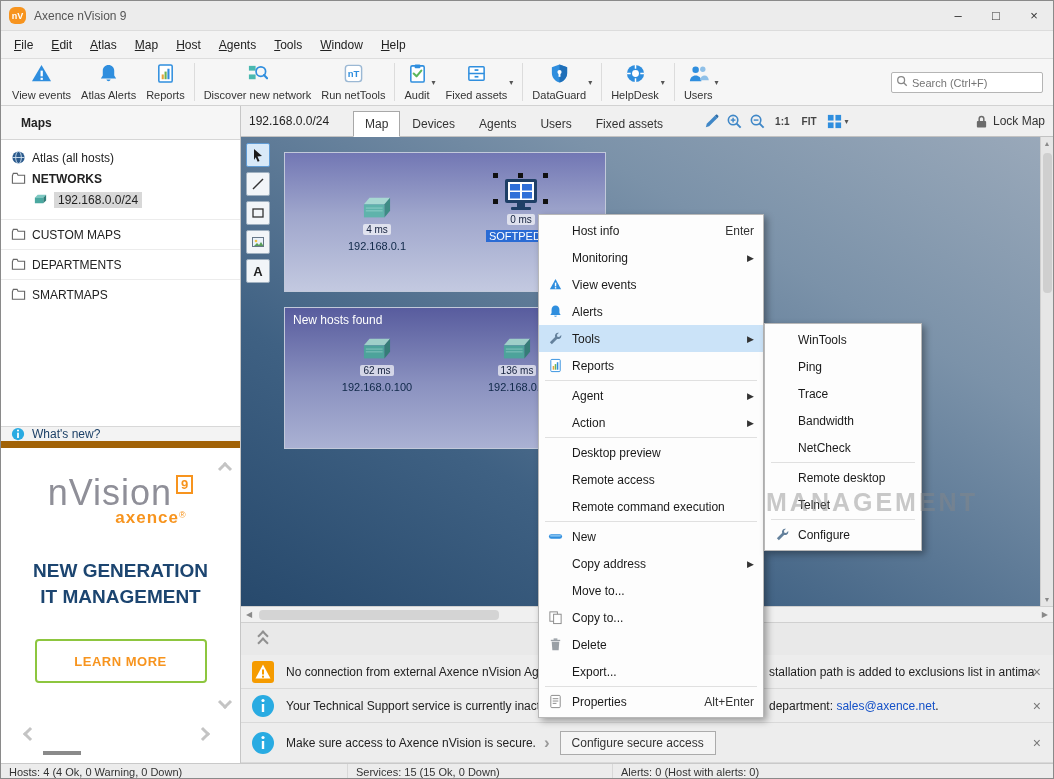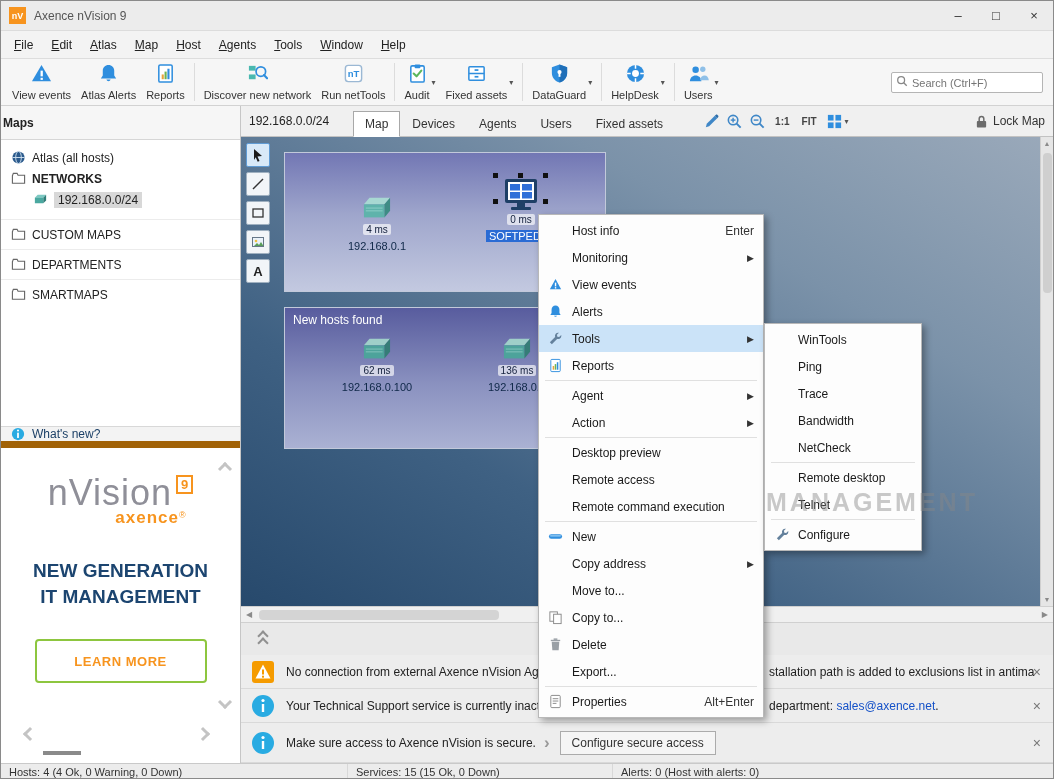--- a/index.html
+++ b/index.html
@@ -2,21 +2,21 @@
 <html><head>
 <meta charset="utf-8">
 <style>
 *{margin:0;padding:0;box-sizing:border-box;}
 html,body{background:#b9b9b9;}
 body{font-family:"Liberation Sans",sans-serif;}
 .app{position:relative;width:1054px;height:779px;background:#ececec;border:1px solid #8a8a8a;overflow:hidden;font-size:12px;color:#222;}
 
 
 .titlebar{height:30px;display:flex;align-items:center;background:#ececec;border-bottom:1px solid #dcdcdc;padding-left:8px;}
-.app-icon{width:17px;height:17px;background:#f7941e;color:#fff;border-radius:0;font-size:9px;font-weight:bold;display:flex;align-items:center;justify-content:center;}
+.app-icon{width:17px;height:17px;background:#f7941e;color:#fff;border-radius:6px;font-size:9px;font-weight:bold;display:flex;align-items:center;justify-content:center;}
 .title{margin-left:8px;color:#555;}
 .win-controls{margin-left:auto;display:flex;height:100%;}
 .wc{width:38px;display:flex;align-items:center;justify-content:center;color:#333;font-size:13px;}
 
 
 .menubar{height:28px;display:flex;align-items:center;background:#f3f3f3;border-bottom:1px solid #dddddd;padding-left:4px;}
 .mb-item{padding:4px 9px;color:#222;}
 .mb-item u{text-decoration:underline;}
 
 
@@ -29,21 +29,21 @@
 .tsep{width:1px;height:38px;background:#dcdcdc;margin:0 4px;}
 .search-box{position:absolute;right:10px;top:13px;width:152px;height:21px;background:#fff;border:1px solid #b5b5b5;border-radius:2px;display:flex;align-items:center;padding:0 4px;}
 .search-box svg{width:12px;height:12px;}
 .search-box input{border:none;outline:none;flex:1;font-size:11px;font-family:inherit;color:#333;background:transparent;margin-left:4px;min-width:0;}
 
 
 .main{display:flex;height:657px;}
 
 
 .sidebar{width:240px;background:#fff;border-right:1px solid #c6c6c6;display:flex;flex-direction:column;}
-.sb-header{height:34px;background:#f6f6f6;border-bottom:1px solid #d6d6d6;display:flex;align-items:center;padding-left:2px;font-weight:bold;}
+.sb-header{height:34px;background:#f6f6f6;border-bottom:1px solid #d6d6d6;display:flex;align-items:center;padding-left:20px;font-weight:bold;}
 .tree{height:286px;padding-top:7px;background:#fff;}
 .trow{display:flex;align-items:center;height:21px;padding-left:10px;gap:6px;white-space:nowrap;}
 .trow svg{width:15px;height:15px;flex:0 0 auto;}
 .trow.child{padding-left:32px;}
 .bold{font-weight:bold;}
 .sel-label{background:#d8d8d8;padding:1px 4px;}
 .tgroup{margin-top:9px;border-top:1px solid #ececec;padding-top:9px;}
 .whats-new{height:22px;background:#f3f3f3;border-top:1px solid #d8d8d8;border-bottom:7px solid #a16207;display:flex;align-items:center;padding-left:10px;gap:7px;color:#1b3f66;}
 .whats-new svg{width:14px;height:14px;}
 .ad{flex:1;background:#fff;position:relative;}

